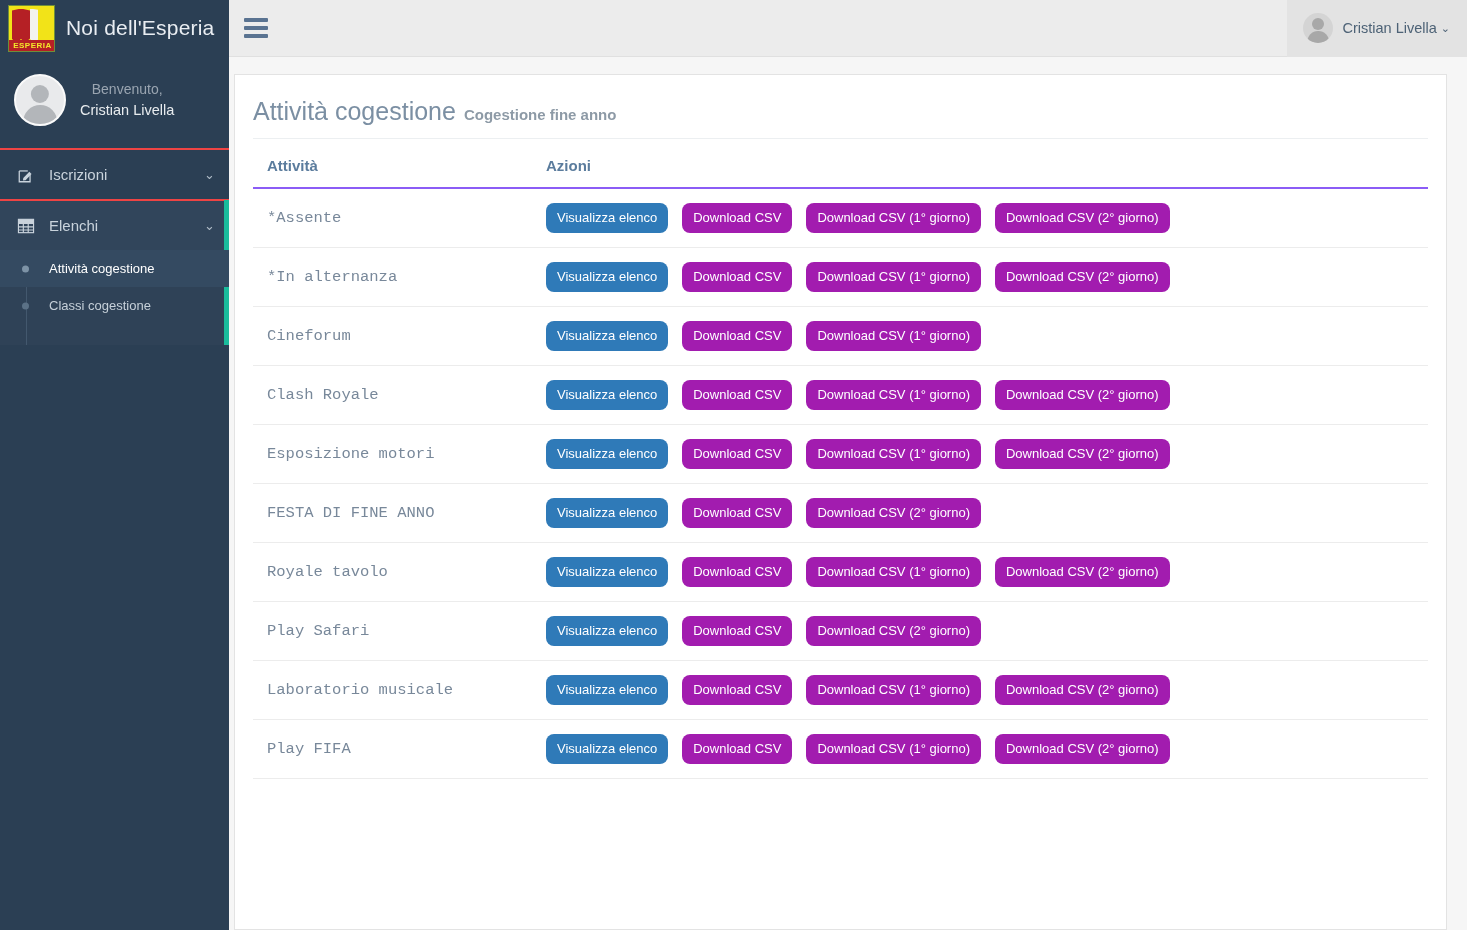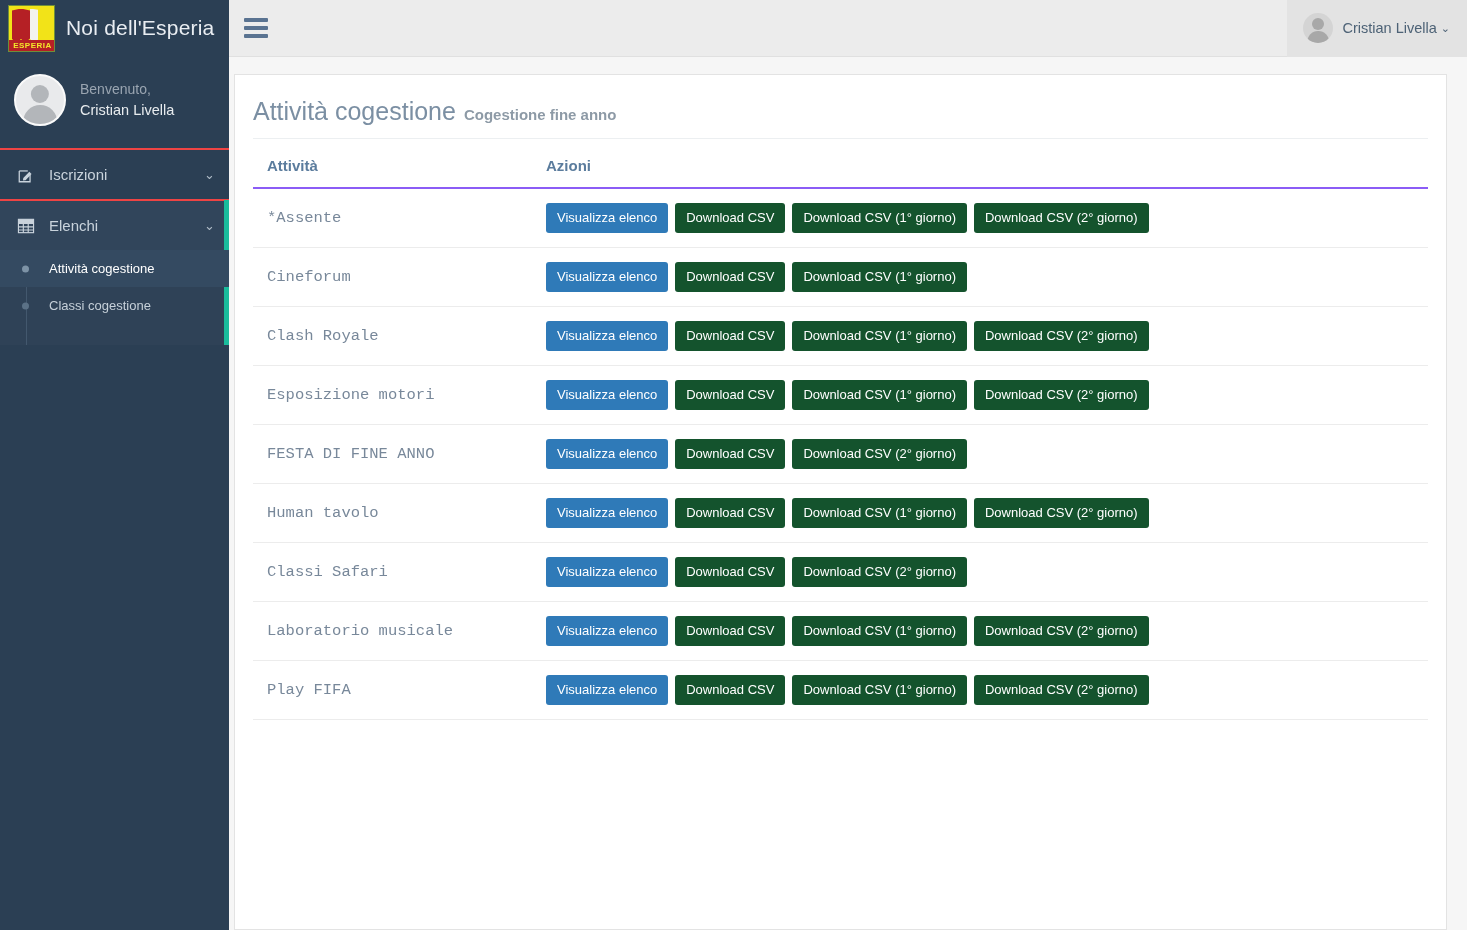--- a/index.html
+++ b/index.html
@@ -74,21 +74,21 @@
   .avatar-lg .head {
     position: absolute; left: 50%; top: 19%; transform: translateX(-50%);
     width: 38%; height: 38%; border-radius: 50%; background: #b3b6ba;
   }
   .avatar-lg .body {
     position: absolute; left: 50%; top: 60%; transform: translateX(-50%);
     width: 70%; height: 55%; border-radius: 50% 50% 0 0 / 65% 65% 0 0;
     background: #b3b6ba;
   }
   .user-txt { margin-left: 14px; line-height: 1.5; }
-  .user-txt .hello { color: #9aa5b1; font-size: 14px; }
+  .user-txt .hello { color: #9aa5b1; font-size: 14px; text-align: center; }
   .user-txt .uname { color: #e7ebee; font-size: 14.5px; }
 
   .nav-item {
     display: flex; align-items: center;
     height: 51px; padding: 0 14px 0 16px;
     color: #c9d3dc; font-size: 15px; cursor: pointer;
     position: relative;
     border-top: 2px solid #ef4444;
   }
   .nav-item.active { background: #31455b; }
@@ -196,30 +196,30 @@
     padding: 14px 8px 14px 14px;
     border-bottom: 1px solid #ececec;
     vertical-align: middle;
   }
   table.data td.c-name { color: #78889a; font-size: 15.5px; white-space: nowrap; font-family: Liberation Mono, monospace; }
   table.data td.c-act { padding-left: 10px; }
   col.w-name { width: 283px; }
 
   .btn {
     display: inline-block;
-    border: none; border-radius: 3px;
+    border: none; border-radius: 8px;
     color: #ffffff; font-size: 13px;
     padding: 8px 11px 9px 11px;
-    margin-right: 7px;
+    margin-right: 14px;
     cursor: pointer; white-space: nowrap;
     font-family: "Liberation Sans", sans-serif;
     line-height: 1;
   }
   .btn-primary { background: #2f7ab8; }
-  .btn-success { background: #14532d; }
+  .btn-success { background: #a21caf; }
 </style>
 </head>
 <body>
 
 <div class="app">
 
   <aside class="sidebar">
 
     <div class="brand">
       <div class="logo">
@@ -323,41 +323,45 @@
               <th class="c-name">Attività</th>
               <th class="c-act">Azioni</th>
             </tr>
           </thead>
           <tbody id="tbody">
               <tr>
                 <td class="c-name">*Assente</td>
                 <td class="c-act"><button class="btn btn-primary">Visualizza elenco</button><button class="btn btn-success">Download CSV</button><button class="btn btn-success">Download CSV (1° giorno)</button><button class="btn btn-success">Download CSV (2° giorno)</button></td>
               </tr>
               <tr>
+                <td class="c-name">*In alternanza</td>
+                <td class="c-act"><button class="btn btn-primary">Visualizza elenco</button><button class="btn btn-success">Download CSV</button><button class="btn btn-success">Download CSV (1° giorno)</button><button class="btn btn-success">Download CSV (2° giorno)</button></td>
+              </tr>
+              <tr>
                 <td class="c-name">Cineforum</td>
                 <td class="c-act"><button class="btn btn-primary">Visualizza elenco</button><button class="btn btn-success">Download CSV</button><button class="btn btn-success">Download CSV (1° giorno)</button></td>
               </tr>
               <tr>
                 <td class="c-name">Clash Royale</td>
                 <td class="c-act"><button class="btn btn-primary">Visualizza elenco</button><button class="btn btn-success">Download CSV</button><button class="btn btn-success">Download CSV (1° giorno)</button><button class="btn btn-success">Download CSV (2° giorno)</button></td>
               </tr>
               <tr>
                 <td class="c-name">Esposizione motori</td>
                 <td class="c-act"><button class="btn btn-primary">Visualizza elenco</button><button class="btn btn-success">Download CSV</button><button class="btn btn-success">Download CSV (1° giorno)</button><button class="btn btn-success">Download CSV (2° giorno)</button></td>
               </tr>
               <tr>
                 <td class="c-name">FESTA DI FINE ANNO</td>
                 <td class="c-act"><button class="btn btn-primary">Visualizza elenco</button><button class="btn btn-success">Download CSV</button><button class="btn btn-success">Download CSV (2° giorno)</button></td>
               </tr>
               <tr>
-                <td class="c-name">Human tavolo</td>
-                <td class="c-act"><button class="btn btn-primary">Visualizza elenco</button><button class="btn btn-success">Download CSV</button><button class="btn btn-success">Download CSV (1° giorno)</button><button class="btn btn-success">Download CSV (2° giorno)</button></td>
-              </tr>
-              <tr>
-                <td class="c-name">Classi Safari</td>
+                <td class="c-name">Royale tavolo</td>
+                <td class="c-act"><button class="btn btn-primary">Visualizza elenco</button><button class="btn btn-success">Download CSV</button><button class="btn btn-success">Download CSV (1° giorno)</button><button class="btn btn-success">Download CSV (2° giorno)</button></td>
+              </tr>
+              <tr>
+                <td class="c-name">Play Safari</td>
                 <td class="c-act"><button class="btn btn-primary">Visualizza elenco</button><button class="btn btn-success">Download CSV</button><button class="btn btn-success">Download CSV (2° giorno)</button></td>
               </tr>
               <tr>
                 <td class="c-name">Laboratorio musicale</td>
                 <td class="c-act"><button class="btn btn-primary">Visualizza elenco</button><button class="btn btn-success">Download CSV</button><button class="btn btn-success">Download CSV (1° giorno)</button><button class="btn btn-success">Download CSV (2° giorno)</button></td>
               </tr>
               <tr>
                 <td class="c-name">Play FIFA</td>
                 <td class="c-act"><button class="btn btn-primary">Visualizza elenco</button><button class="btn btn-success">Download CSV</button><button class="btn btn-success">Download CSV (1° giorno)</button><button class="btn btn-success">Download CSV (2° giorno)</button></td>
               </tr>

